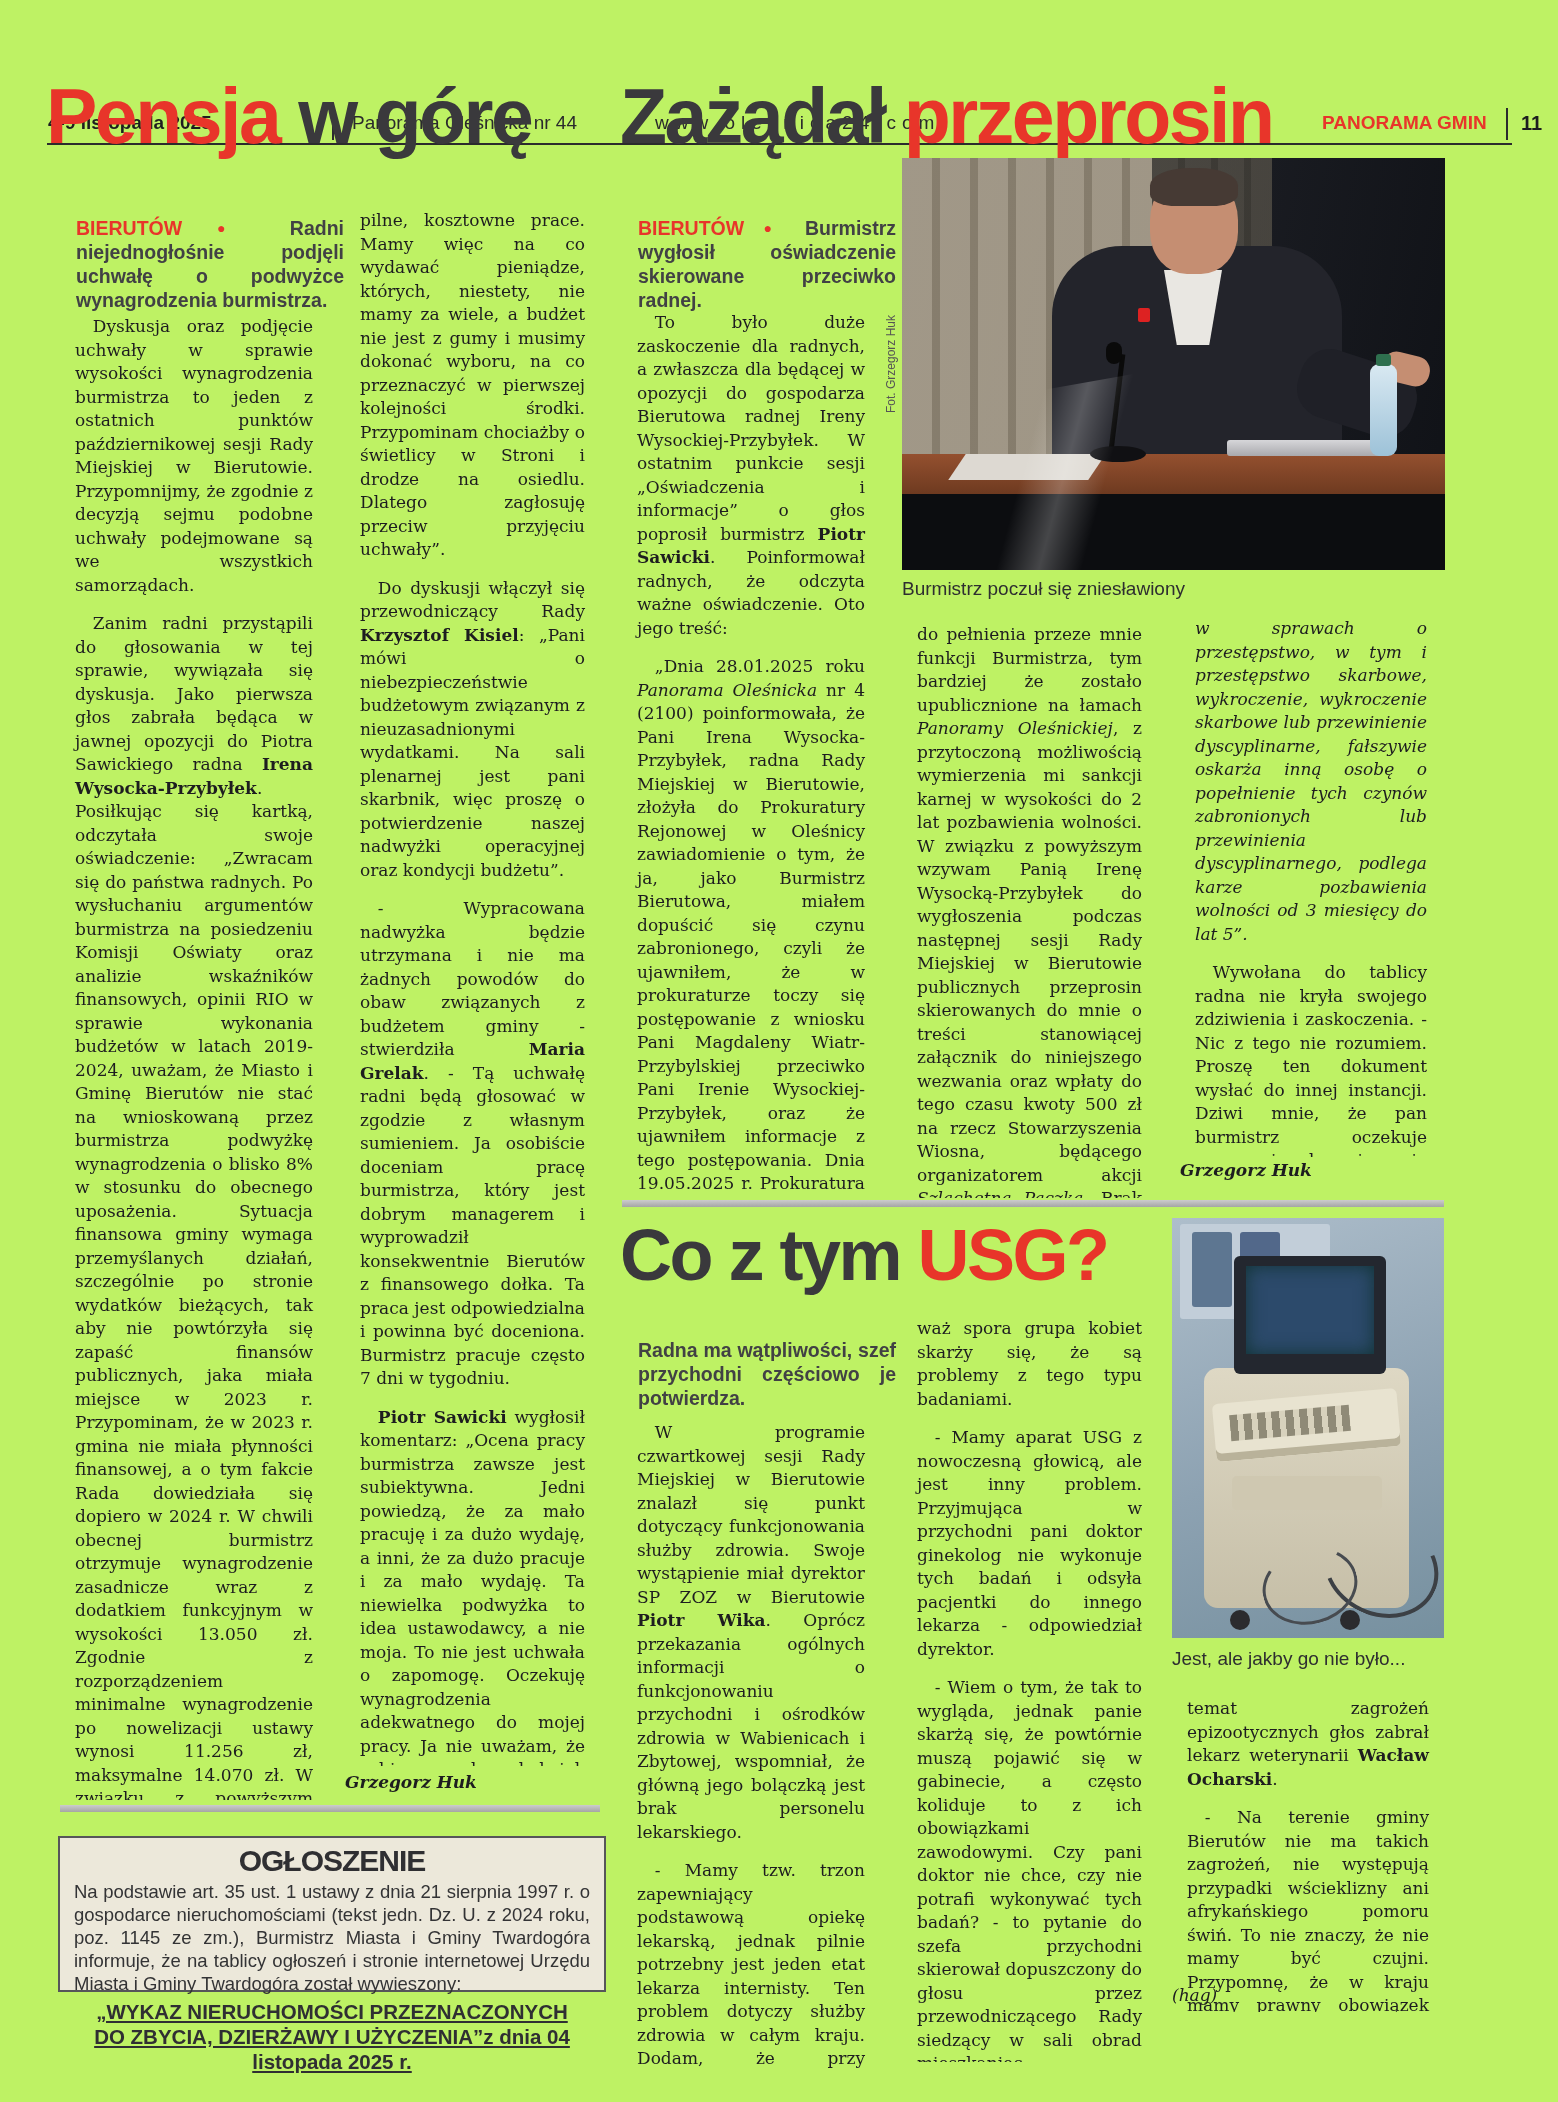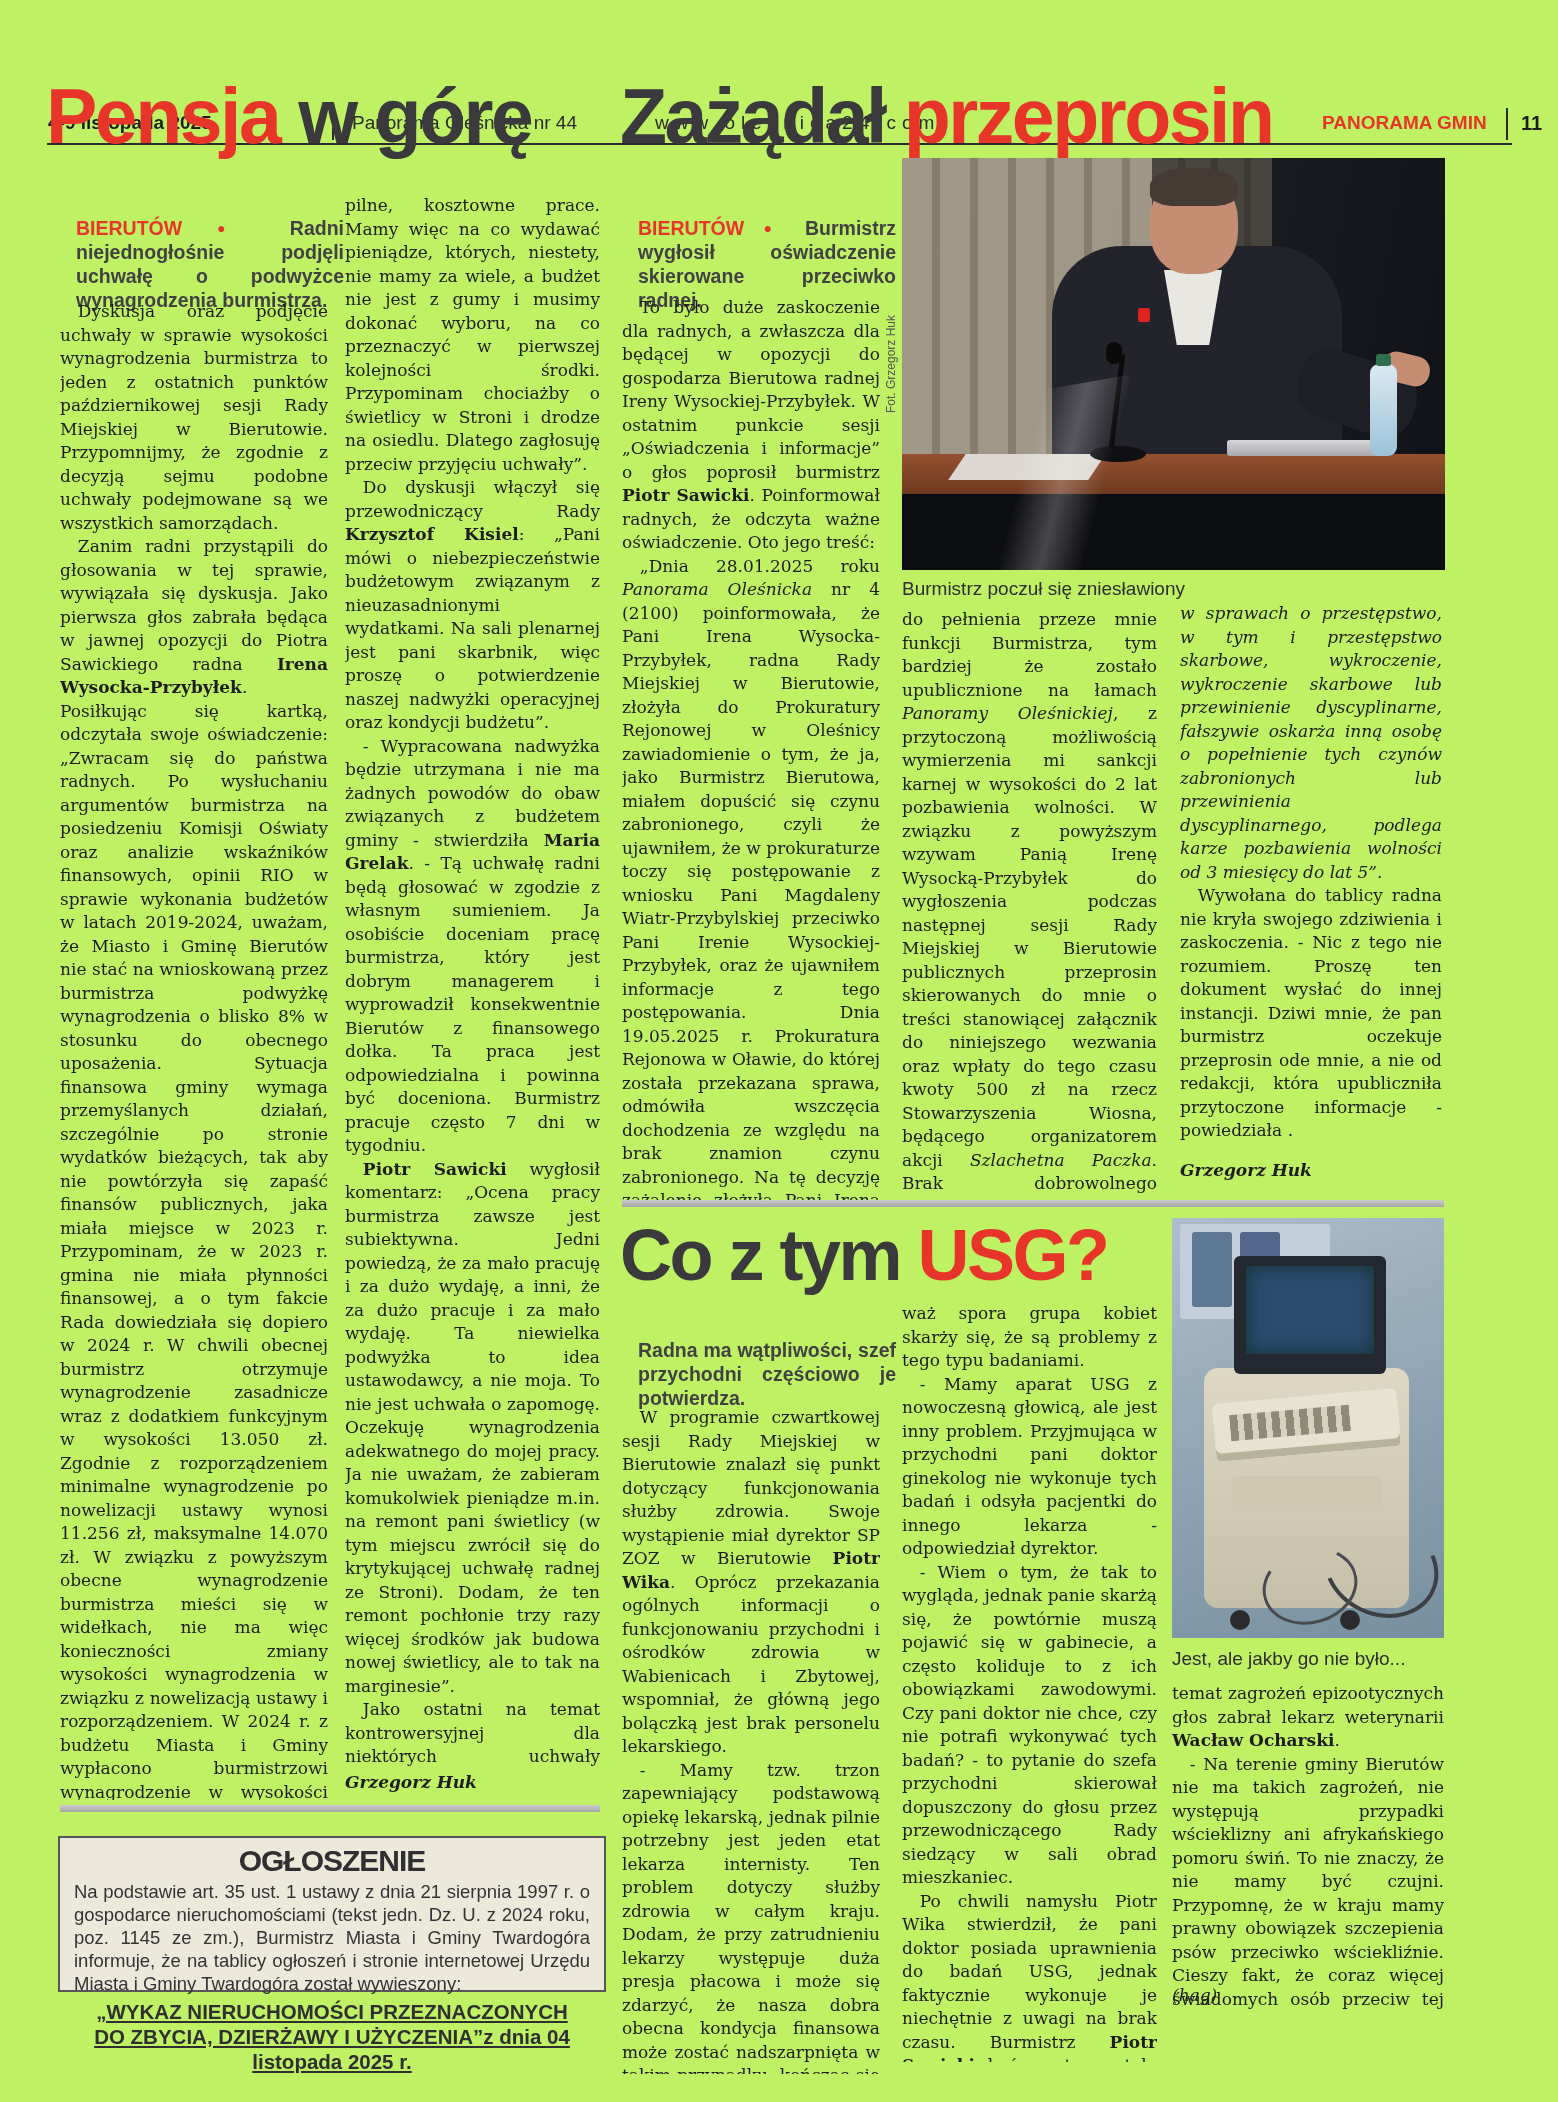--- a/index.html
+++ b/index.html
@@ -19,21 +19,21 @@
      letter-spacing:-2.5px;color:#3a393c;white-space:nowrap;}
   h1 .red{color:#e8352a;}
   
   .lead{position:absolute;margin:16px;font-family:"Liberation Sans",sans-serif;font-weight:700;
         font-size:19.5px;line-height:24px;color:#414144;text-align:justify;}
   .lead .loc{color:#e8352a;}
   .lead .bullet{color:#e8352a;font-size:14px;vertical-align:2px;}
   
   .col{position:absolute;overflow:hidden;font-family:"DejaVu Serif","Liberation Serif",serif;
        font-size:17px;line-height:23.5px;color:#1d1d1f;text-align:justify;}
-  .col p{margin:0;text-indent:1.05em;}
+  .col p{margin:15px;text-indent:1.05em;}
   .col.cont p:first-child{text-indent:0;}
   .byline{position:absolute;font-family:"DejaVu Serif","Liberation Serif",serif;font-size:17px;
           font-weight:700;font-style:italic;color:#1d1d1f;text-align:left;}
   
   .gray-rule{position:absolute;height:7px;background:linear-gradient(#cccccc,#a5a5a5);}
   
   .photo{position:absolute;overflow:hidden;}
   .caption{position:absolute;font-family:"Liberation Sans",sans-serif;font-size:19px;color:#2e2e30;}
   .photo-credit{position:absolute;font-family:"Liberation Sans",sans-serif;font-size:12px;color:#555;
                 writing-mode:vertical-rl;transform:rotate(180deg);text-align:center;}

